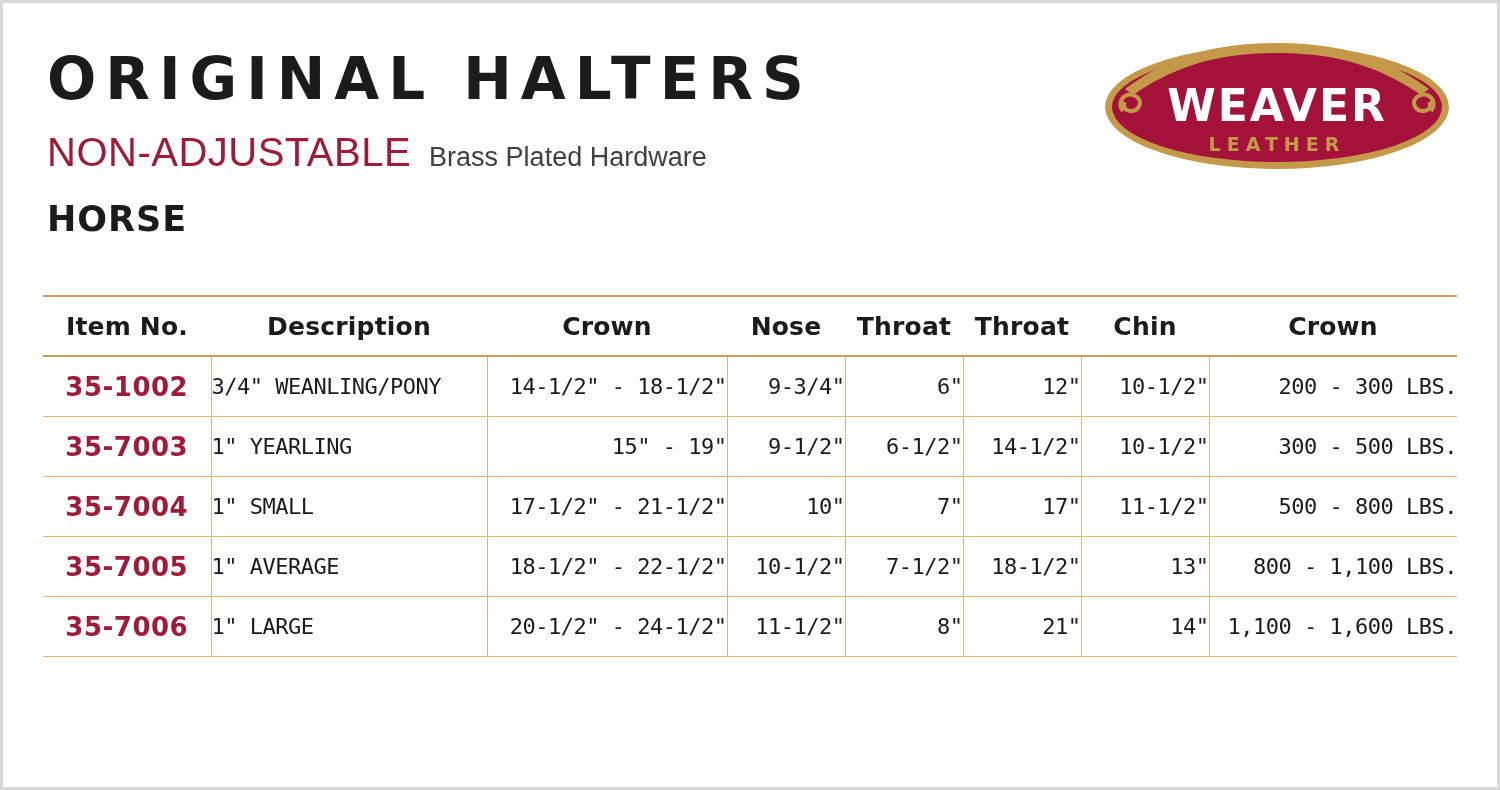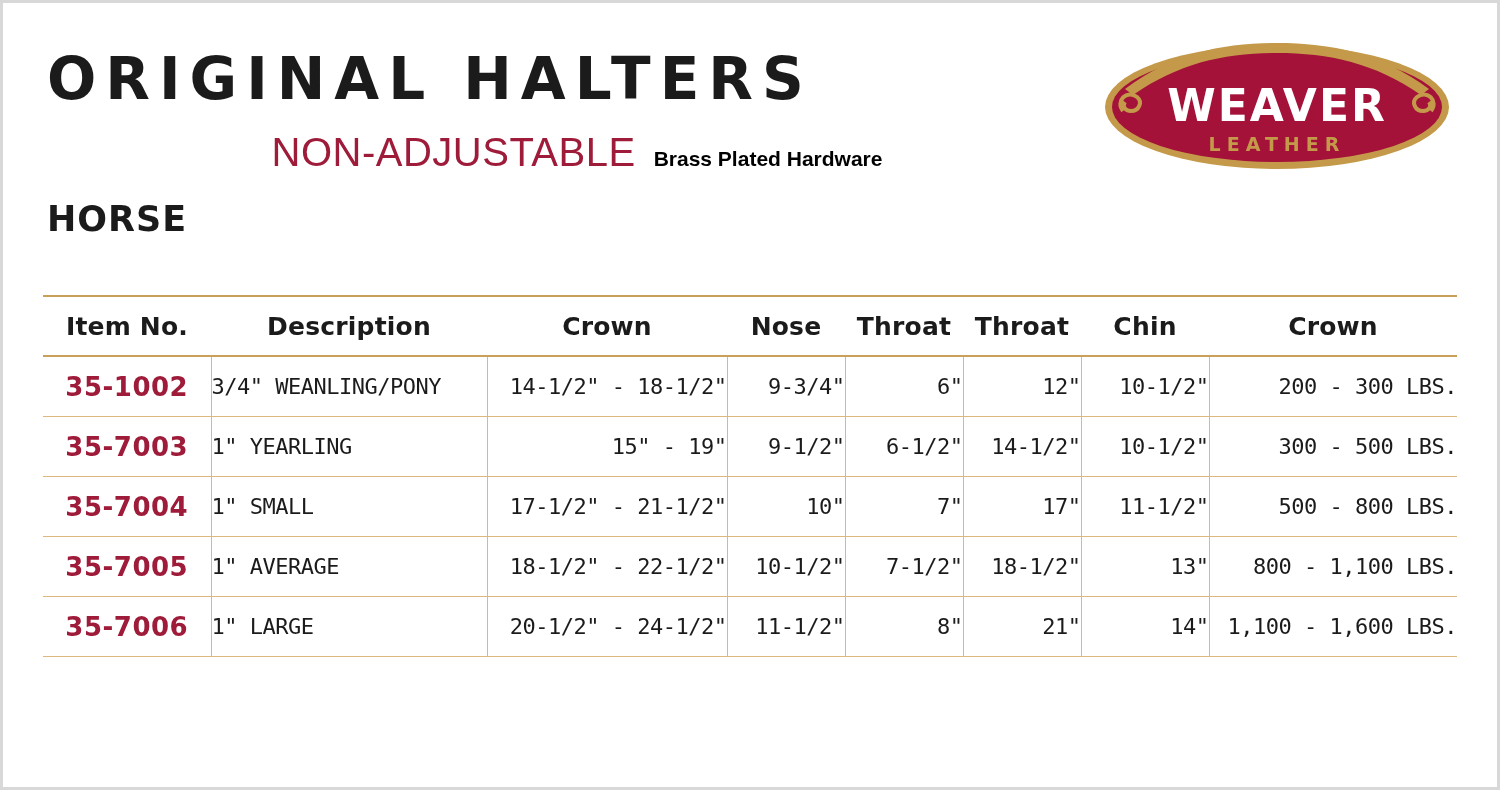--- a/index.html
+++ b/index.html
@@ -41,37 +41,35 @@
     color: #1b1b1b;
     line-height: 1.05;
     margin: 0;
     white-space: nowrap;
   }
   .sub-row {
     margin-top: 20px;
     display: flex;
     align-items: baseline;
     gap: 18px;
-    justify-content: center;
   }
   .sub-title {
     font-family: "Liberation Sans", sans-serif;
     font-weight: normal;
     font-size: 40px;
     letter-spacing: 0.5px;
     color: #9e1b39;
     margin: 0;
     white-space: nowrap;
   }
   .sub-note {
     font-family: "Liberation Sans", sans-serif;
-    font-size: 21px;
-    color: #000000;
-    white-space: nowrap;
-    font-weight: bold;
+    font-size: 27px;
+    color: #404040;
+    white-space: nowrap;
   }
   .category {
     margin-top: 24px;
     font-family: "DejaVu Sans", sans-serif;
     font-weight: bold;
     font-size: 35px;
     letter-spacing: 1px;
     color: #1b1b1b;
     white-space: nowrap;
   }

